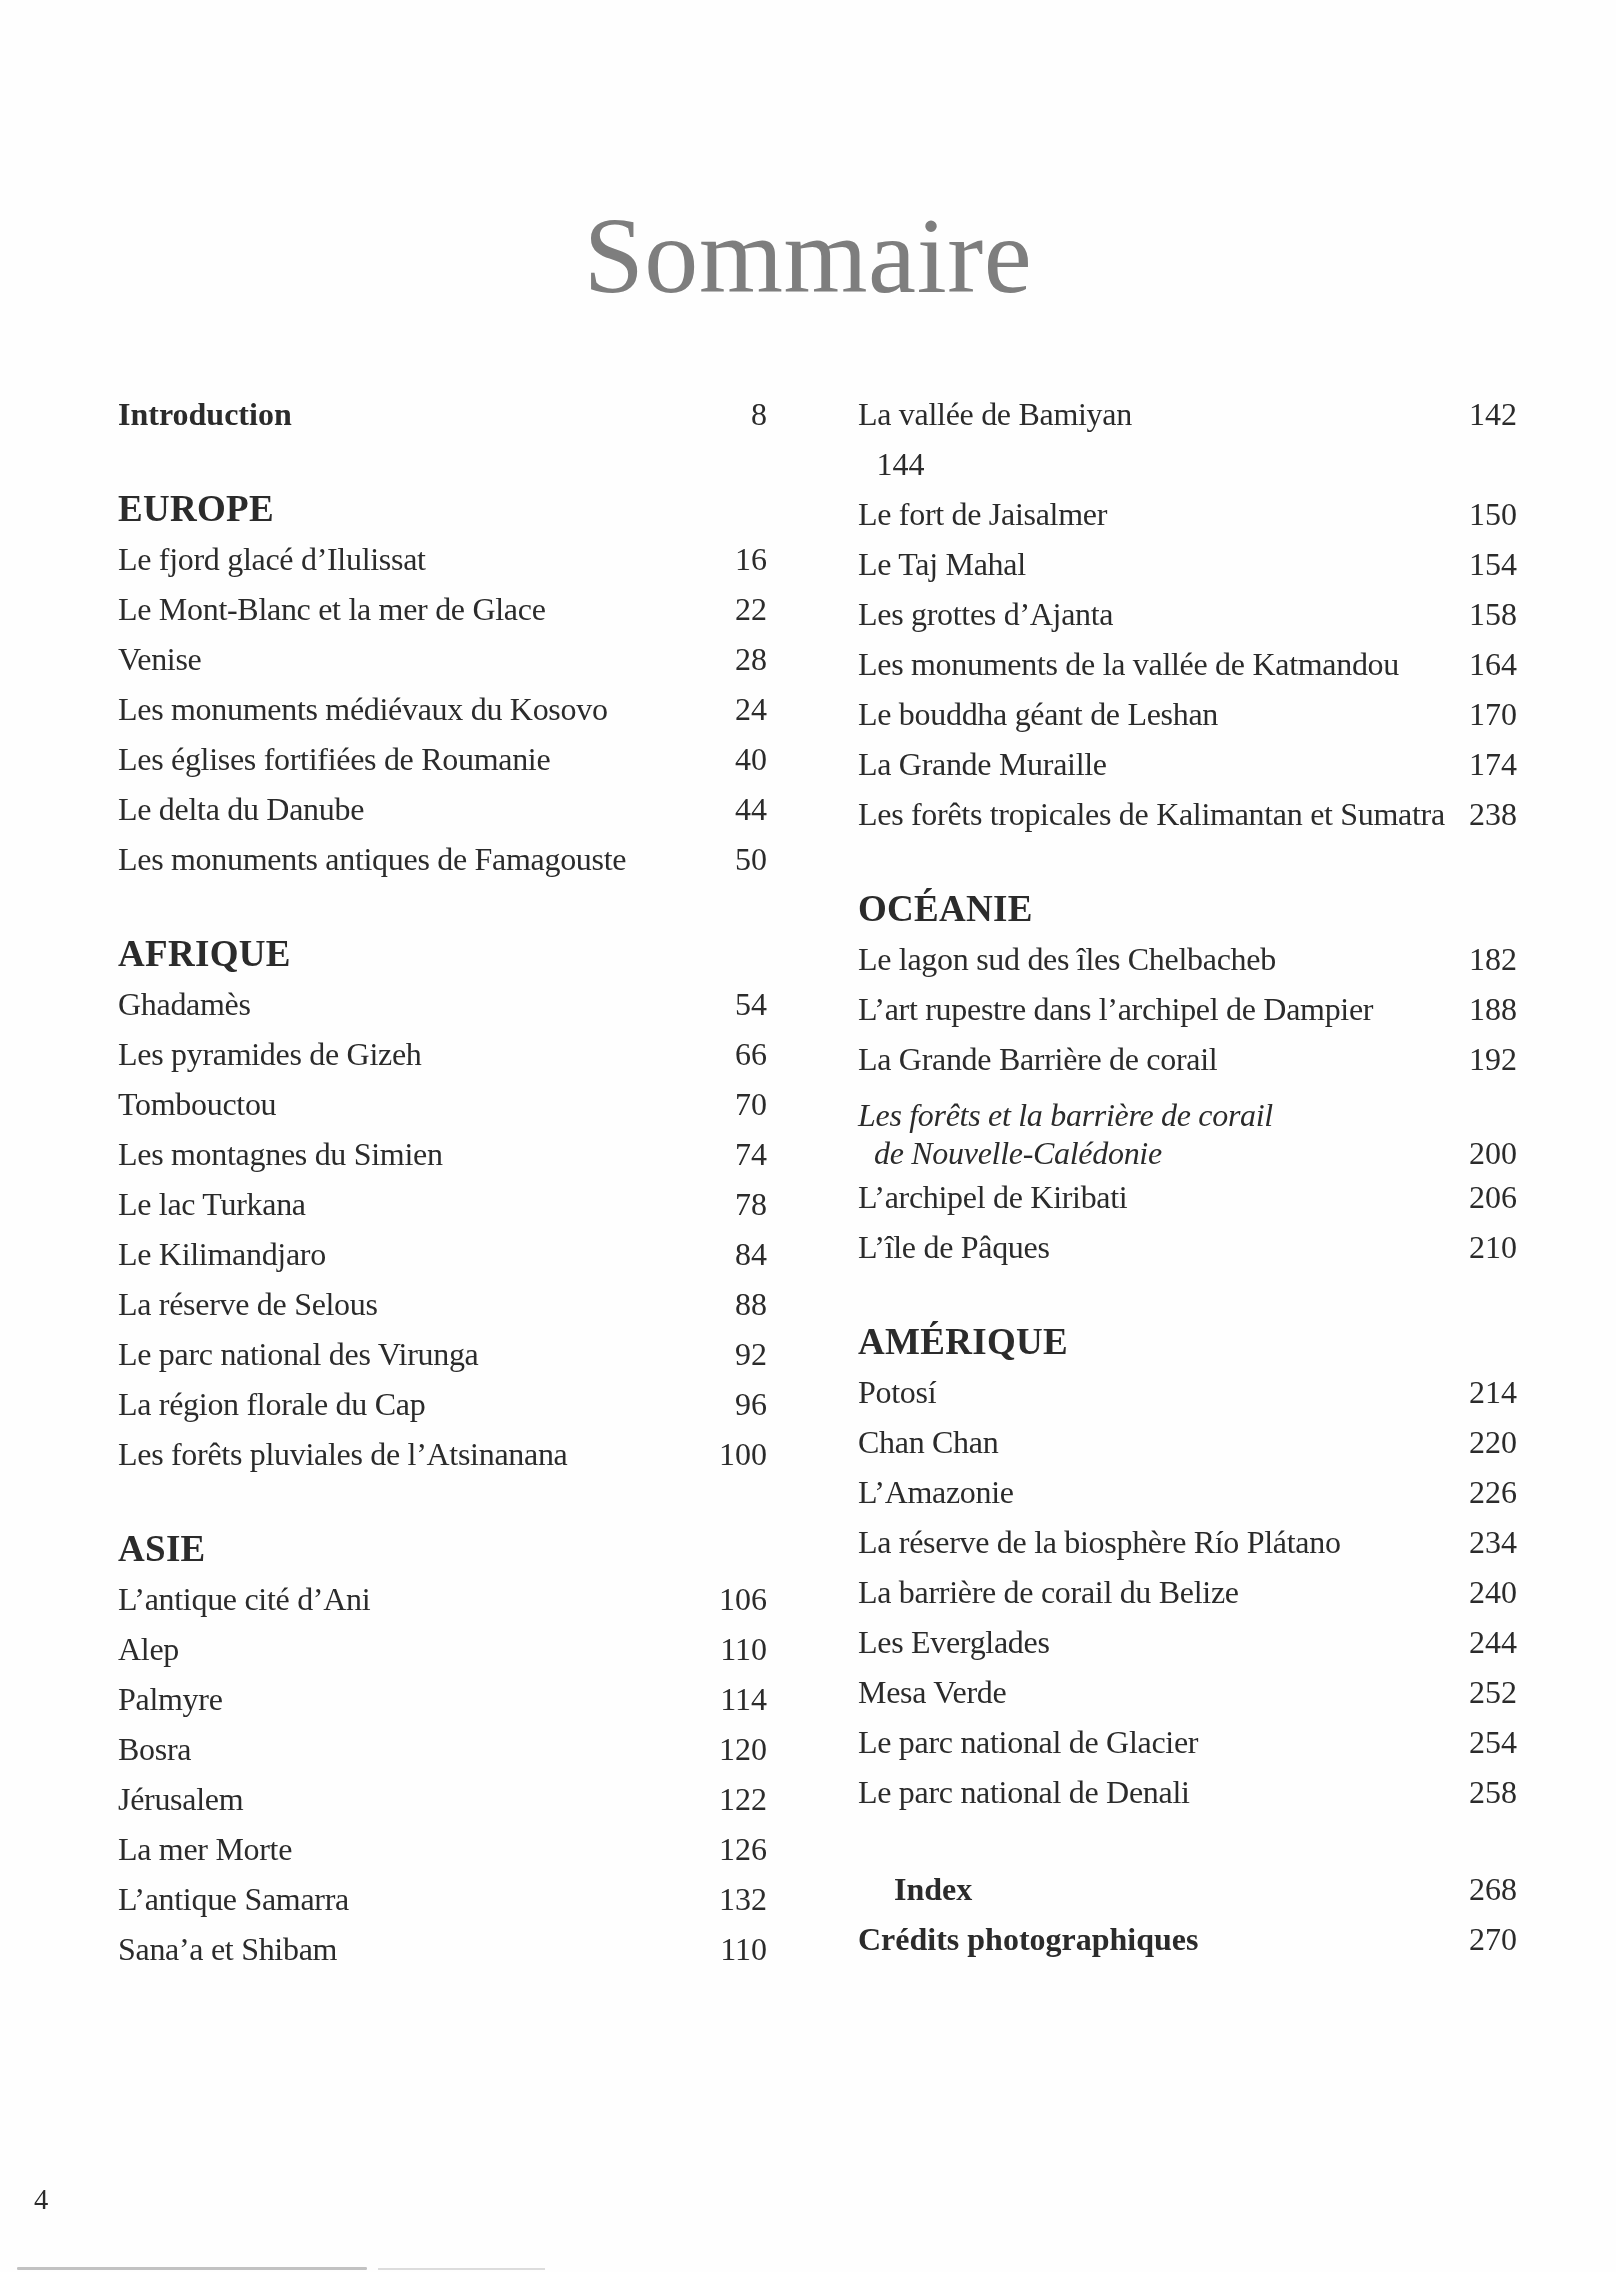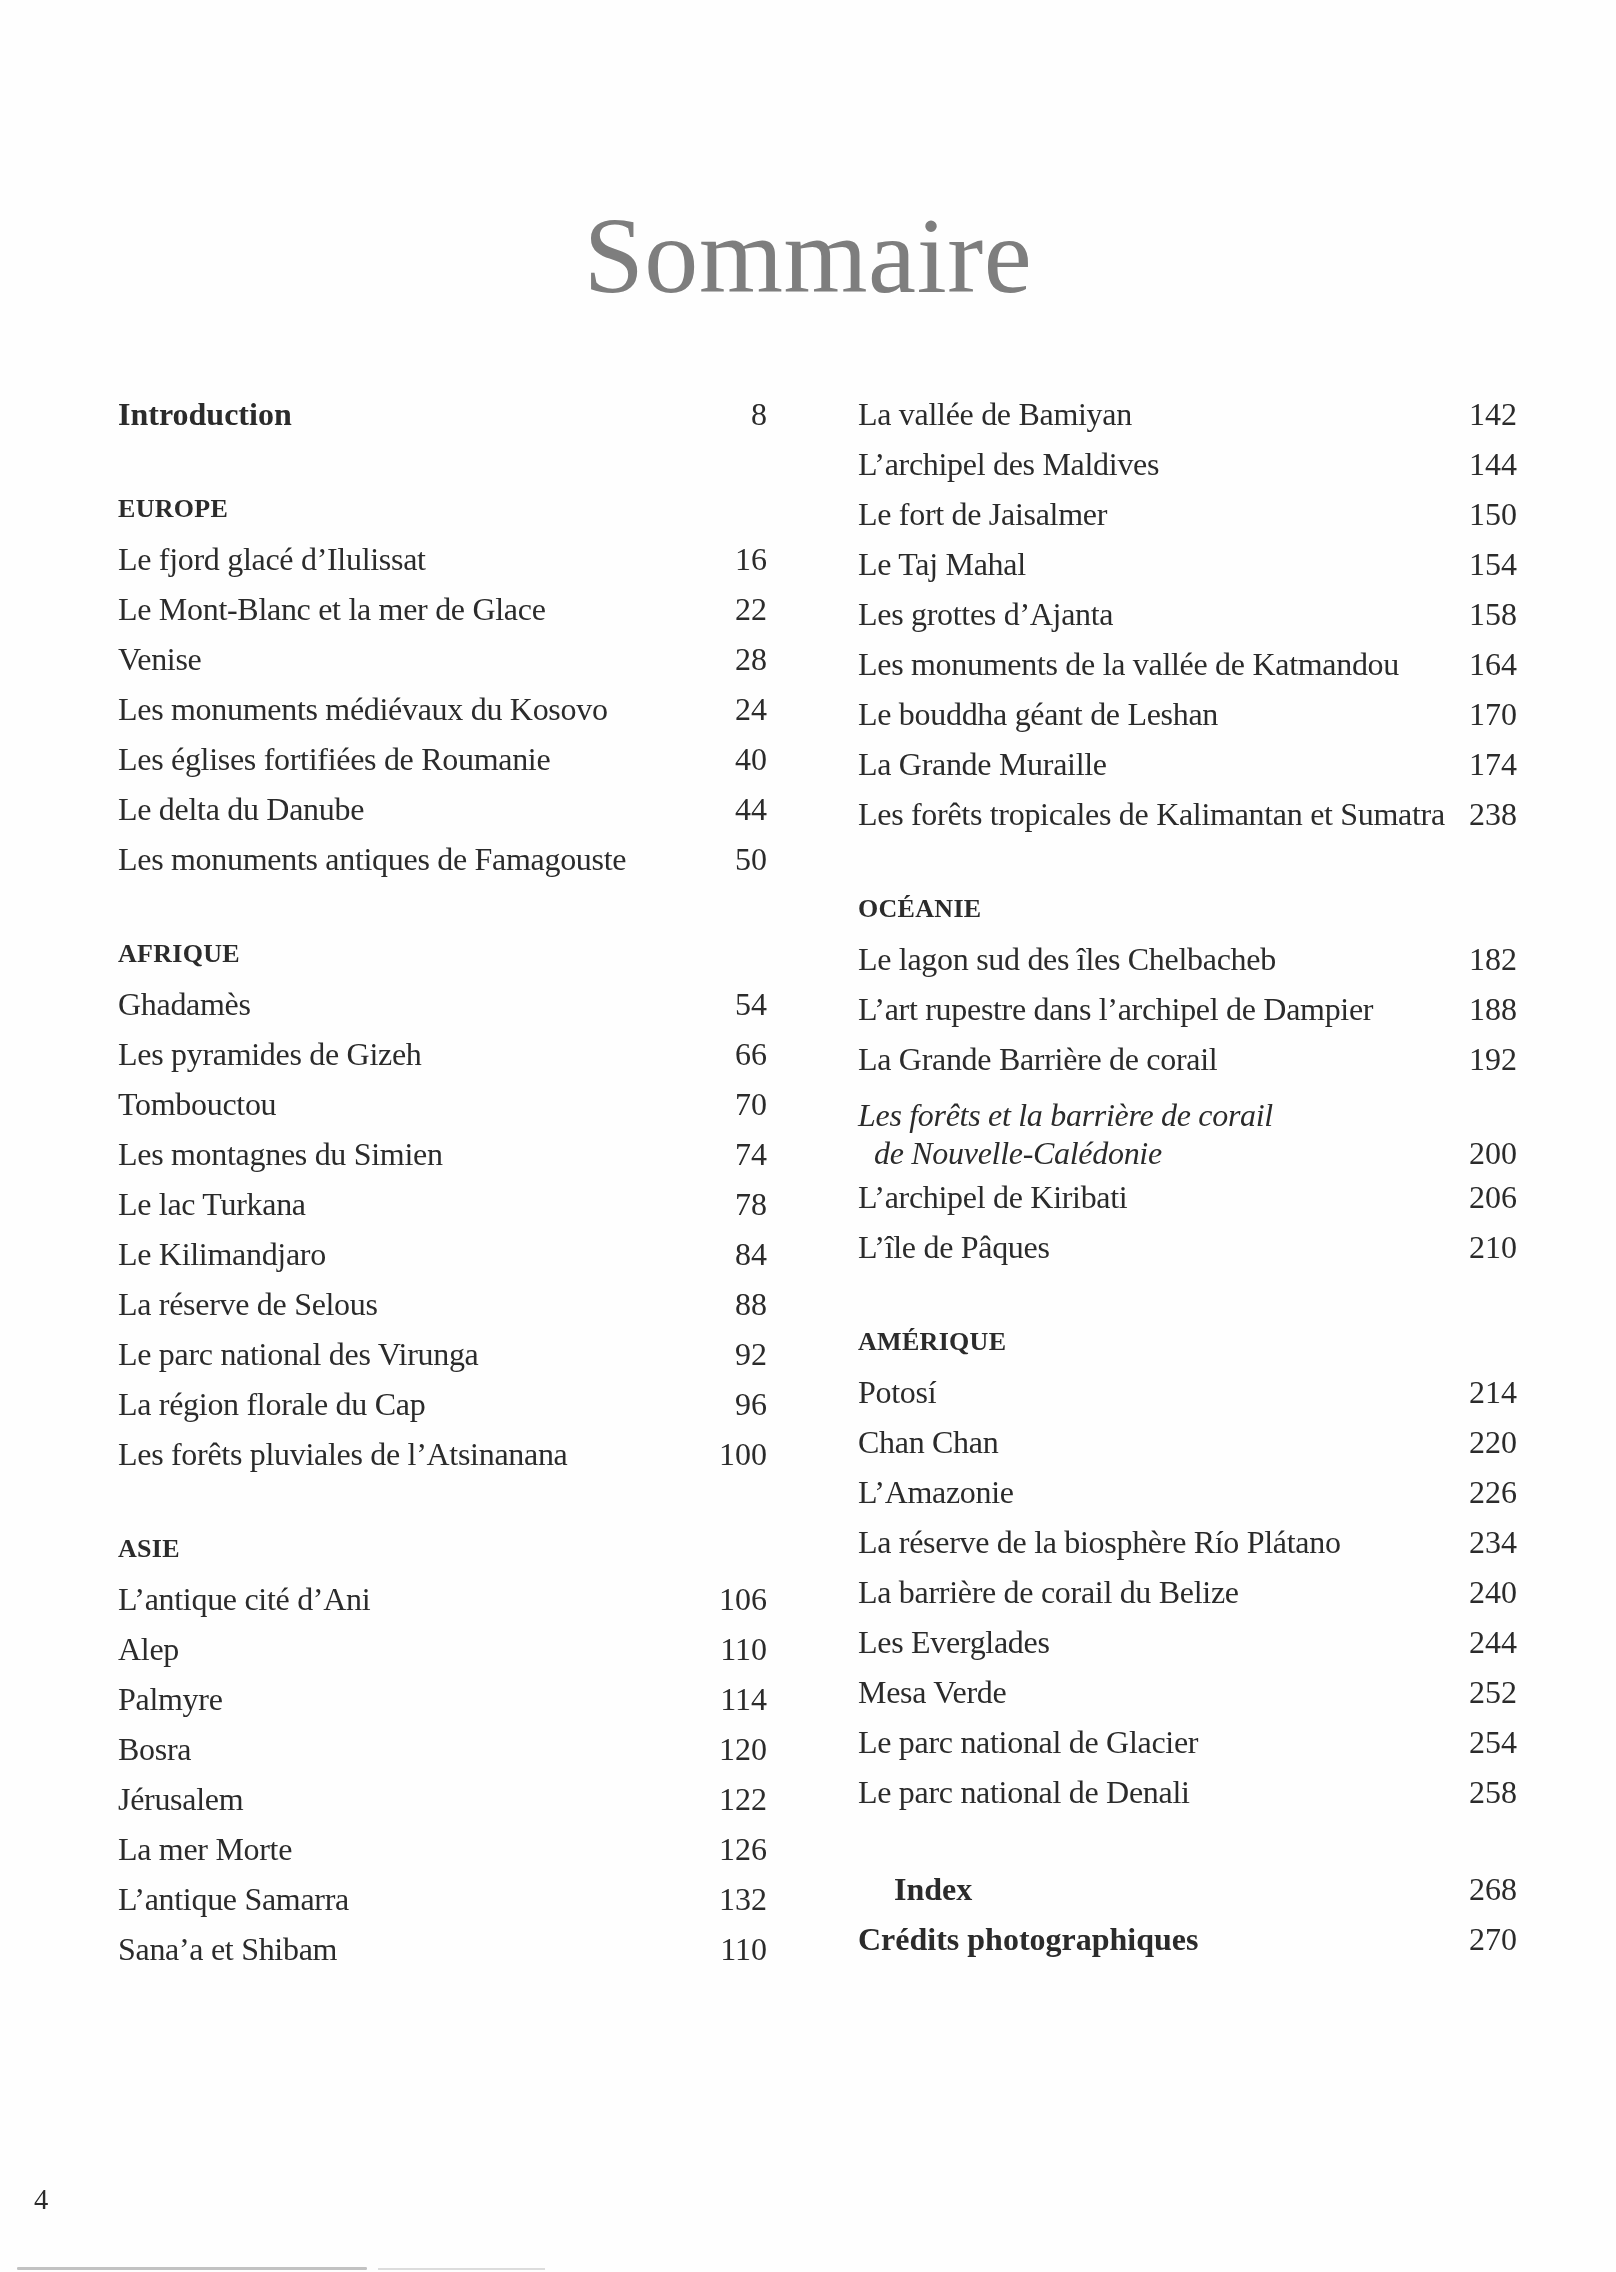--- a/index.html
+++ b/index.html
@@ -23,21 +23,21 @@
   .col-right { left: 858px; width: 659px; }
 
   .row {
     display: flex; justify-content: space-between; align-items: baseline;
     height: 50px; line-height: 50px; white-space: nowrap;
   }
   .row .lbl { font-size: 32px; letter-spacing: -0.3px; }
   .row .num { font-size: 32px; letter-spacing: 0; padding-left: 18.6px; }
 
   .row.heading { margin-top: 45px; }
-  .row.heading .lbl { font-size: 26px; font-weight: 700; letter-spacing: 0.3px; }
+  .row.heading .lbl { font-size: 37px; font-weight: 700; letter-spacing: 0.3px; }
 
   .row.bold .lbl { font-weight: 700; letter-spacing: 0; }
   .row.gap-before { margin-top: 47px; margin-left: 36px; }
 
   .row.multi {
     height: 88px; line-height: 38px;
     align-items: flex-end;
   }
   .row.multi .lbl { padding-top: 8.7px; font-style: italic; }
   .row.multi .lbl .l2 { display: block; padding-left: 16px; }
@@ -186,21 +186,20 @@
   </div>
 </div>
 
 <div class="col col-right">
 
   <div class="row">
     <span class="lbl">La vallée de Bamiyan</span>
     <span class="num">142</span>
   </div>
   <div class="row">
-    <span class="lbl">L’archipel des Maldives</span>
     <span class="num">144</span>
   </div>
   <div class="row">
     <span class="lbl">Le fort de Jaisalmer</span>
     <span class="num">150</span>
   </div>
   <div class="row">
     <span class="lbl">Le Taj Mahal</span>
     <span class="num">154</span>
   </div>

